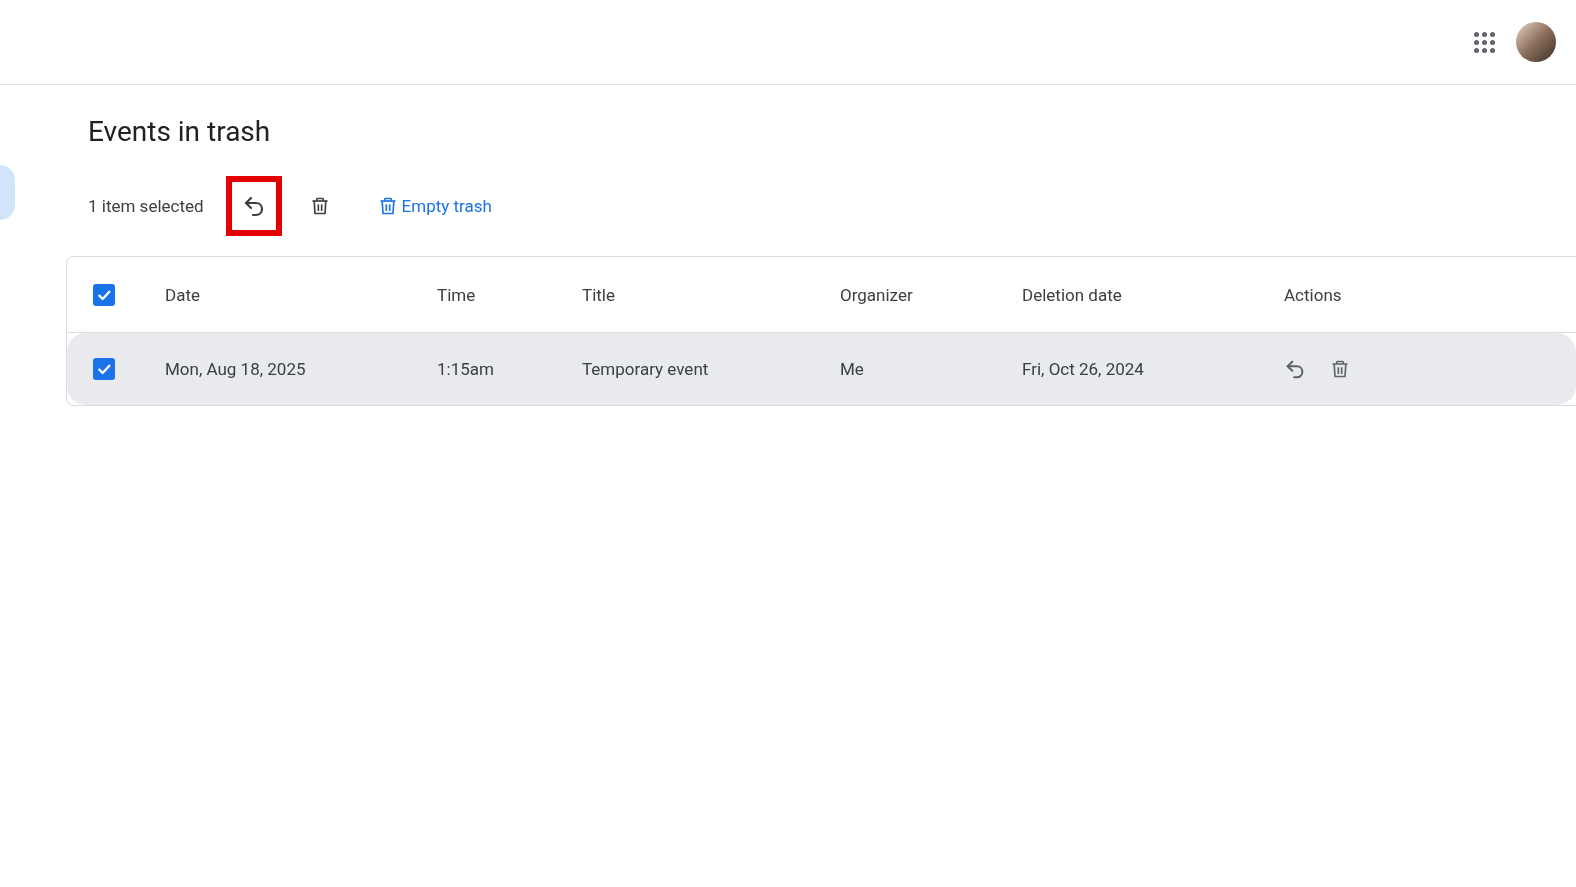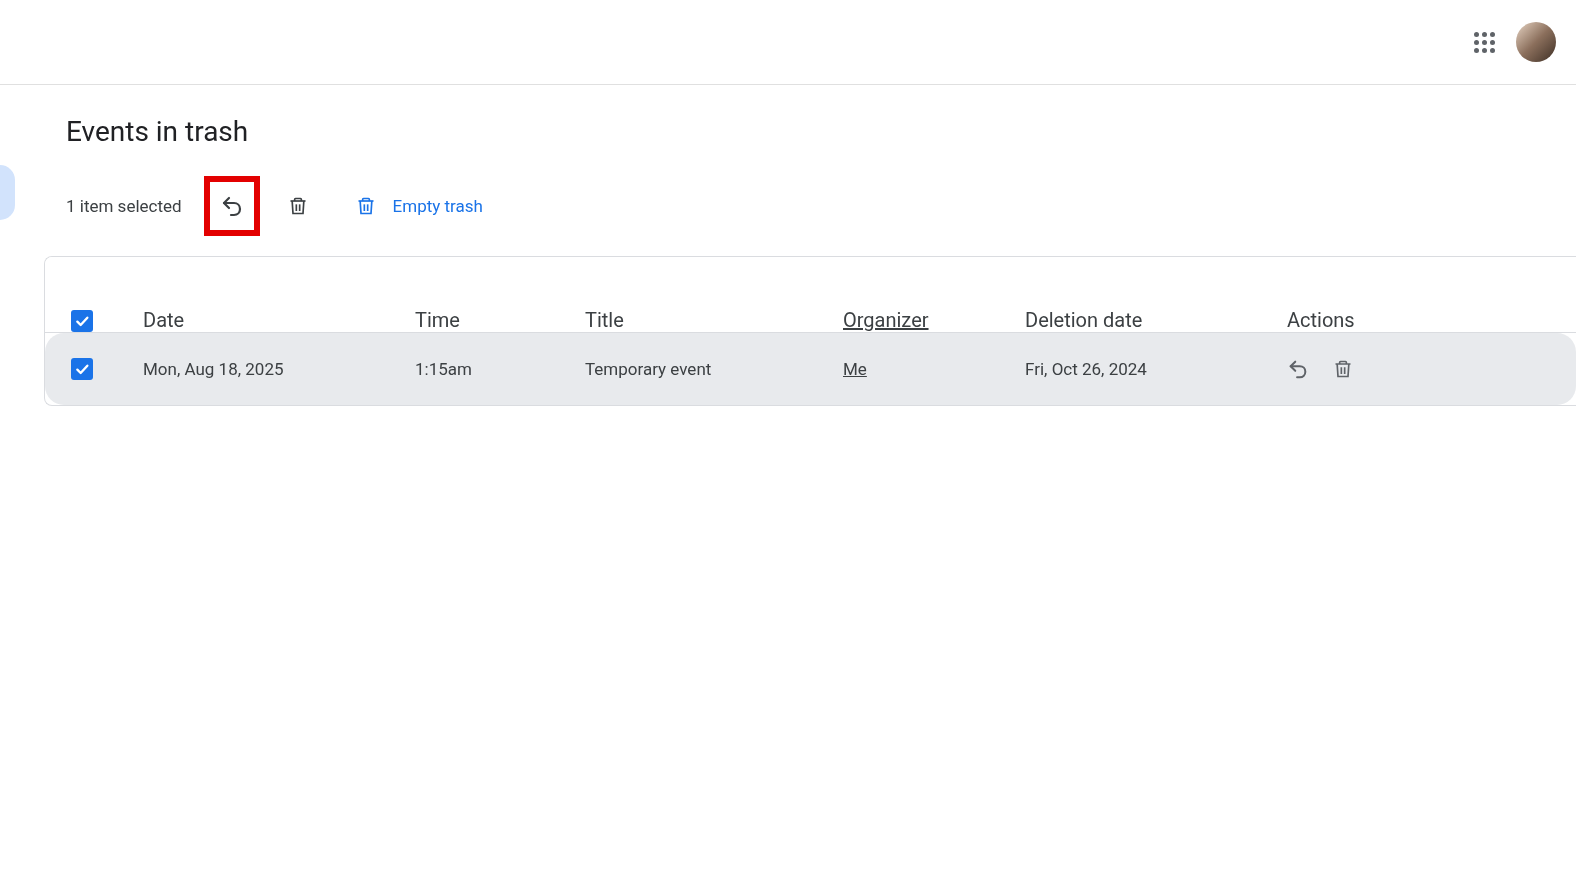--- a/index.html
+++ b/index.html
@@ -49,21 +49,21 @@
     .blue-sliver {
       position: absolute;
       left: 0;
       top: 165px;
       width: 15px;
       height: 55px;
       background: #d2e3fc;
       border-radius: 0 30px 30px 0;
     }
     .content {
-      padding: 30px 0 0 66px;
+      padding: 30px 0 0 88px;
     }
     .page-title {
       font-size: 28px;
       font-weight: 400;
       color: #202124;
       margin-bottom: 28px;
     }
     .toolbar-row {
       display: flex;
       align-items: center;
@@ -98,40 +98,40 @@
     .highlight-box {
       border: 6px solid #e30000;
       padding: 12px 10px;
       display: flex;
       align-items: center;
       justify-content: center;
     }
     .empty-trash {
       display: flex;
       align-items: center;
-      gap: 17px;
+      gap: 4px;
       color: #1a73e8;
       font-size: 17px;
       cursor: pointer;
       margin-left: 20px;
     }
     .table-container {
       border: 1px solid #dadce0;
       border-right: none;
       border-radius: 8px 0 0 8px;
       overflow: hidden;
       margin-left: -22px;
     }
     .table-header {
       display: flex;
-      align-items: flex-end;
+      align-items: center;
       height: 76px;
       padding-left: 26px;
       border-bottom: 1px solid #dadce0;
-      font-size: 20px;
+      font-size: 17px;
       color: #3c4043;
       background: #fff;
     }
     .table-row {
       display: flex;
       align-items: center;
       height: 72px;
       padding-left: 26px;
       background: #e8eaed;
       font-size: 17px;
@@ -149,22 +149,22 @@
       cursor: pointer;
       margin-right: 50px;
       flex-shrink: 0;
     }
     .checkbox svg {
       width: 16px;
       height: 16px;
     }
     .col-date { width: 272px; flex-shrink: 0; }
     .col-time { width: 145px; flex-shrink: 0; }
-    .col-title { width: 258px; flex-shrink: 0; margin-left: 25px; }
-    .col-organizer { width: 182px; flex-shrink: 0; text-decoration: underline; }
+    .col-title { width: 258px; flex-shrink: 0; }
+    .col-organizer { width: 182px; flex-shrink: 0; }
     .col-deletion { width: 262px; flex-shrink: 0; }
     .col-actions { width: 140px; flex-shrink: 0; display: flex; align-items: center; gap: 24px; }
     .col-actions-header { width: 140px; flex-shrink: 0; }
     .row-icon {
       cursor: pointer;
       display: flex;
       align-items: center;
       justify-content: center;
     }
   </style>

